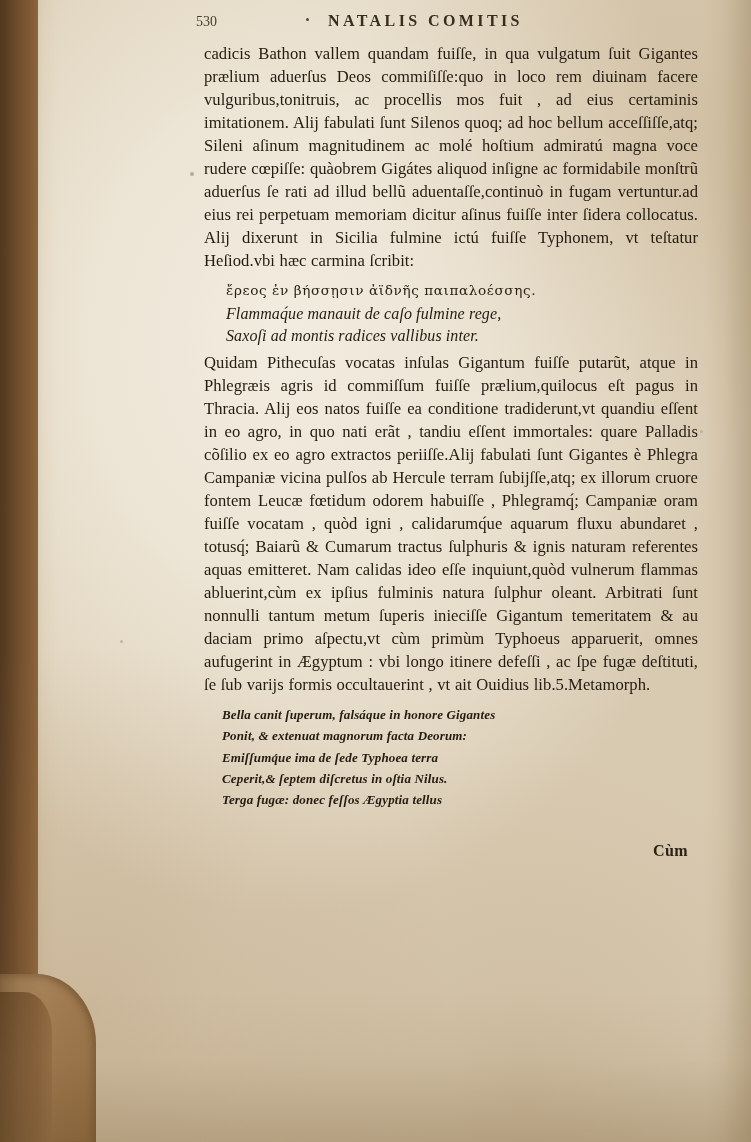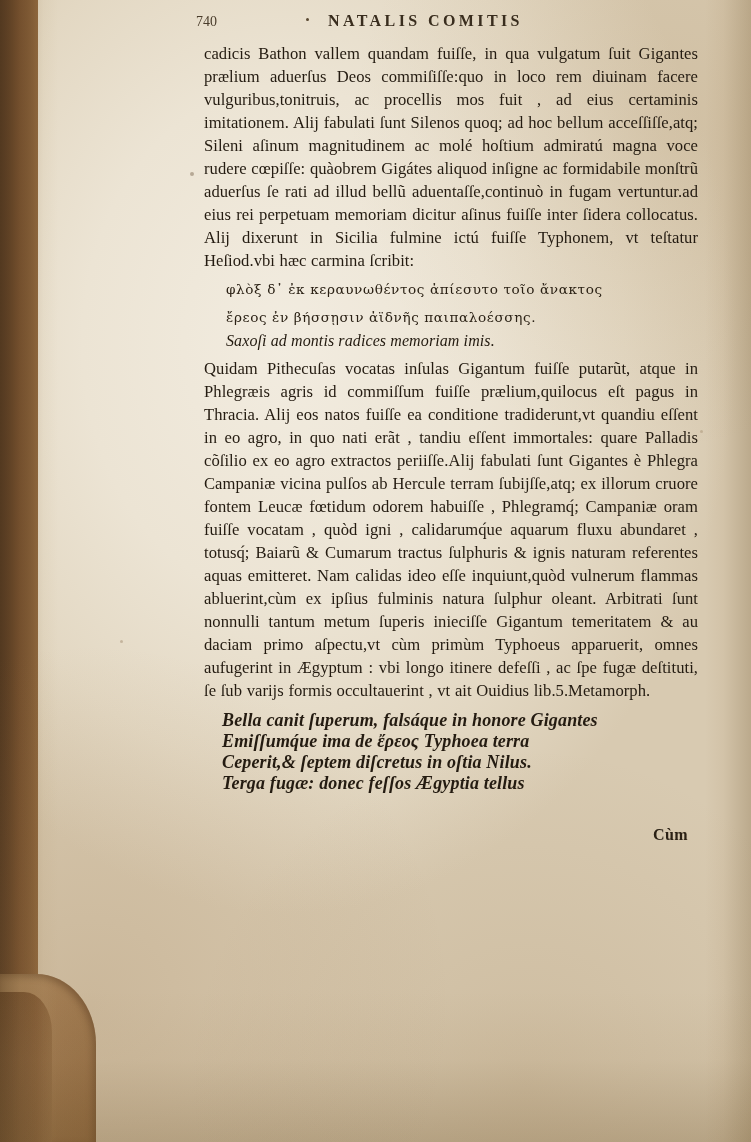--- a/index.html
+++ b/index.html
@@ -155,21 +155,21 @@
     color: #241b10;
     margin: 2px 0 0 30px;
     letter-spacing: 0.1px;
   }
   .verse-block { margin-top: 4px; margin-bottom: 6px; }
   .verse-block2 { margin-top: 8px; }
   .verse2 {
     font-family: "Liberation Serif", serif;
     font-style: italic;
     font-weight: 600;
-    font-size: 18px;
+    font-size: 13px;
     line-height: 21.2px;
     color: #241b10;
     margin: 0 0 0 26px;
     letter-spacing: 0.15px;
   }
 
   .catchword {
     margin-top: 32px;
     text-align: right;
     padding-right: 18px;
@@ -199,41 +199,42 @@
   <div id="board-corner-inner"></div>
 
   <div id="gutter-shadow"></div>
   <div id="right-shadow"></div>
   <div id="bottom-shadow"></div>
   <div id="foxing"></div>
 
   <div id="content">
 
     <div class="header-row">
-      <span class="folio">740</span>
+      <span class="folio">530</span>
       <span class="head-dot"></span>
       <span class="running-head">NATALIS COMITIS</span>
     </div>
 
     <p class="body">cadicis Bathon vallem quandam fuiſſe, in qua vulgatum ſuit Gigantes prælium aduerſus Deos commiſiſſe:quo in loco rem diuinam facere vulguribus,tonitruis, ac procellis mos fuit , ad eius certaminis imitationem. Alij fabulati ſunt Silenos quoq; ad hoc bellum acceſſiſſe,atq; Sileni aſinum magnitudinem ac molé hoſtium admiratú magna voce rudere cœpiſſe: quàobrem Gigátes aliquod inſigne ac formidabile monſtrũ aduerſus ſe rati ad illud bellũ aduentaſſe,continuò in fugam vertuntur.ad eius rei perpetuam memoriam dicitur aſinus fuiſſe inter ſidera collocatus. Alij dixerunt in Sicilia fulmine ictú fuiſſe Typhonem, vt teſtatur Heſiod.vbi hæc carmina ſcribit:</p>
 
     <div class="greek-block">
-      <div class="greek">φλὸξ δ᾽ ἐκ κεραυνωθέντος ἀπίεσυτο τοῖο ἄνακτος</div>
       <div class="greek" style="margin-top:9px;">ἔρεος ἐν βήσσῃσιν ἀϊδνῆς παιπαλοέσσης.</div>
     </div>
 
     <div class="verse-block">
-      <div class="verse">Saxoſi ad montis radices memoriam imis.</div>
+      <div class="verse">Flammaq́ue manauit de caſo fulmine rege,</div>
+      <div class="verse">Saxoſi ad montis radices vallibus inter.</div>
     </div>
 
     <p class="body para2">Quidam Pithecuſas vocatas inſulas Gigantum fuiſſe putarũt, atque in Phlegræis agris id commiſſum fuiſſe prælium,quilocus eſt pagus in Thracia. Alij eos natos fuiſſe ea conditione tradiderunt,vt quandiu eſſent in eo agro, in quo nati erãt , tandiu eſſent immortales: quare Palladis cõſilio ex eo agro extractos periiſſe.Alij fabulati ſunt Gigantes è Phlegra Campaniæ vicina pulſos ab Hercule terram ſubijſſe,atq; ex illorum cruore fontem Leucæ fœtidum odorem habuiſſe , Phlegramq́; Campaniæ oram fuiſſe vocatam , quòd igni , calidarumq́ue aquarum fluxu abundaret , totusq́; Baiarũ &amp; Cumarum tractus ſulphuris &amp; ignis naturam referentes aquas emitteret. Nam calidas ideo eſſe inquiunt,quòd vulnerum flammas abluerint,cùm ex ipſius fulminis natura ſulphur oleant. Arbitrati ſunt nonnulli tantum metum ſuperis inieciſſe Gigantum temeritatem &amp; au daciam primo aſpectu,vt cùm primùm Typhoeus apparuerit, omnes aufugerint in Ægyptum : vbi longo itinere defeſſi , ac ſpe fugæ deſtituti, ſe ſub varijs formis occultauerint , vt ait Ouidius lib.5.Metamorph.</p>
 
     <div class="verse-block2">
       <div class="verse2">Bella canit ſuperum, falsáque in honore Gigantes</div>
-      <div class="verse2">Emiſſumq́ue ima de ἔρεος Typhoea terra</div>
+      <div class="verse2">Ponit, &amp; extenuat magnorum facta Deorum:</div>
+      <div class="verse2">Emiſſumq́ue ima de ſede Typhoea terra</div>
       <div class="verse2">Ceperit,&amp; ſeptem diſcretus in oſtia Nilus.</div>
       <div class="verse2">Terga fugæ: donec feſſos Ægyptia tellus</div>
     </div>
 
     <div class="catchword">Cùm</div>
   </div>
 
   <span class="ink-speck" style="left:190px; top:172px; width:4px; height:4px;"></span>
   <span class="ink-speck" style="left:120px; top:640px; width:3px; height:3px; background:rgba(120,90,55,0.30);"></span>
   <span class="ink-speck" style="left:700px; top:430px; width:3px; height:3px; background:rgba(120,90,55,0.25);"></span>

